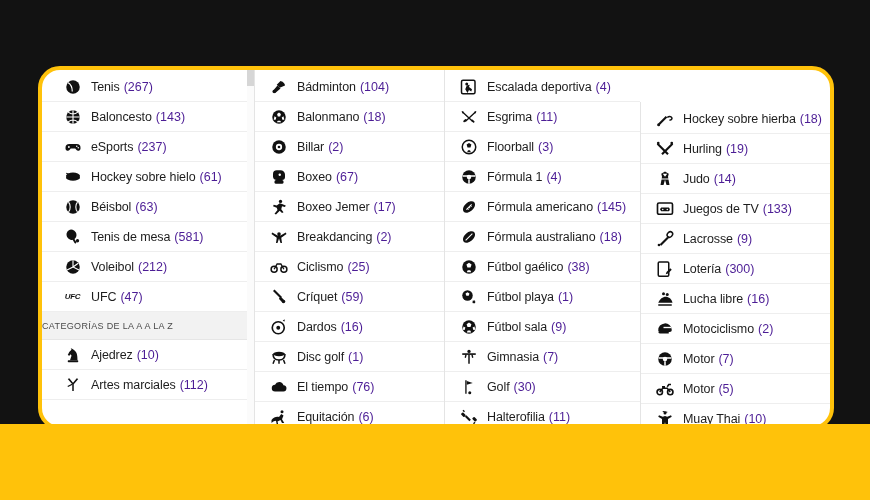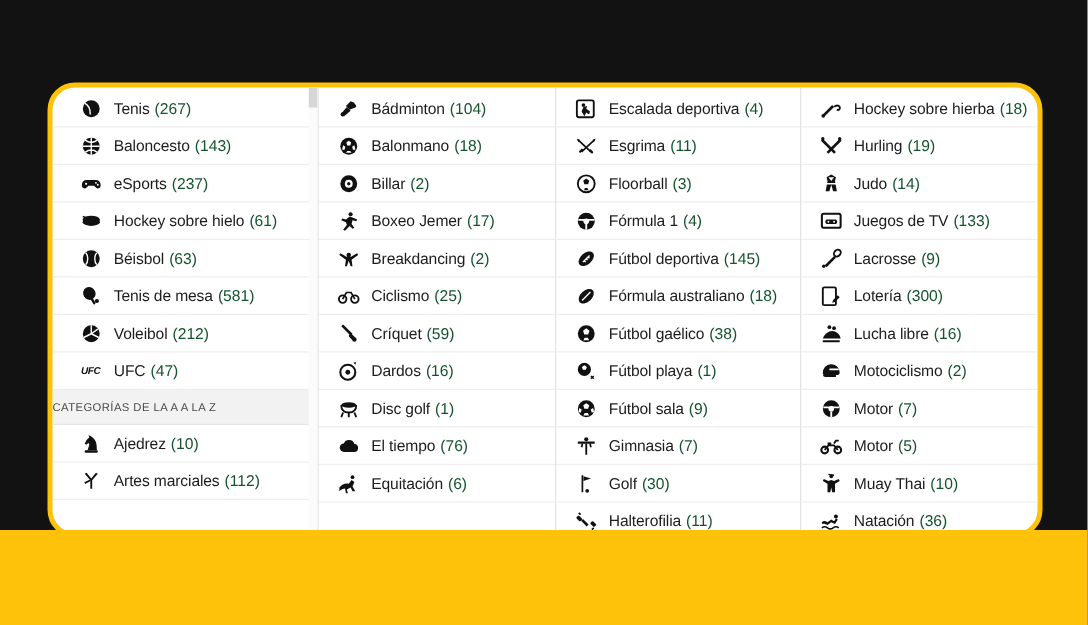--- a/index.html
+++ b/index.html
@@ -34,21 +34,21 @@
 
   .col {
     position: relative;
     height: 100%;
     overflow: hidden;
     padding-top: 2px;
   }
   .col-1 { width: 212px; }
   .col-2 { width: 190px; border-left: 1px solid #e4e4e4; }
   .col-3 { width: 196px; border-left: 1px solid #e4e4e4; }
-  .col-4 { width: 190px; border-left: 1px solid #e4e4e4; }
+  .col-4 { width: 190px; border-left: 1px solid #e4e4e4; margin-top: 32px; }
 
   .row {
     display: flex;
     align-items: center;
     height: 30px;
     padding-left: 16px;
     border-bottom: 1px solid #eeeeee;
     white-space: nowrap;
   }
   .col-1 .row { padding-left: 21px; padding-right: 12px; }
@@ -72,21 +72,21 @@
     line-height: 1;
   }
 
   .label {
     font-size: 12.5px;
     color: #1d1d1d;
     letter-spacing: -0.1px;
   }
   .count {
     font-size: 12.5px;
-    color: #14532d;
+    color: #4c1d95;
     margin-left: 4px;
   }
 
   .section-head {
     display: flex;
     align-items: center;
     height: 28px;
     padding-left: 0;
     background: #f2f2f2;
     border-bottom: 1px solid #e6e6e6;
@@ -256,20 +256,31 @@
               <circle cx="12" cy="12" r="4.2" fill="#fff"></circle>
               <circle cx="12" cy="12" r="1.8"></circle>
             </svg>
           </span>
           <span class="label">Billar</span>
           <span class="count">(2)</span>
         </div>
         <div class="row">
           <span class="ico">
             <svg width="18" height="18" viewBox="0 0 24 24" fill="currentColor">
+              <path d="M4 8a5 5 0 0 1 5-5h5a6 6 0 0 1 6 6v3a4 4 0 0 1-4 4H9a5 5 0 0 1-5-5z"></path>
+              <rect x="6" y="16" width="12" height="5" rx="2"></rect>
+              <circle cx="13" cy="9" r="1.6" fill="#fff"></circle>
+            </svg>
+          </span>
+          <span class="label">Boxeo</span>
+          <span class="count">(67)</span>
+        </div>
+        <div class="row">
+          <span class="ico">
+            <svg width="18" height="18" viewBox="0 0 24 24" fill="currentColor">
               <circle cx="14" cy="4.5" r="2.2"></circle>
               <path d="M13 7l-4 3-4-1-1 2 5 2 1 3-4 5 2 1 5-5 3 3 2-1-3-4 1-4 4 1 1-2-5-2z"></path>
             </svg>
           </span>
           <span class="label">Boxeo Jemer</span>
           <span class="count">(17)</span>
         </div>
         <div class="row">
           <span class="ico">
             <svg width="18" height="18" viewBox="0 0 24 24" fill="currentColor">
@@ -391,21 +402,21 @@
           <span class="label">Fórmula 1</span>
           <span class="count">(4)</span>
         </div>
         <div class="row">
           <span class="ico">
             <svg width="18" height="18" viewBox="0 0 24 24" fill="currentColor">
               <ellipse cx="12" cy="12" rx="9.5" ry="6" transform="rotate(-42 12 12)"></ellipse>
               <path d="M8.5 15.5l7-7M10 14l1.4 1.4M12 12l1.4 1.4M14 10l1.4 1.4" stroke="#fff" stroke-width="1.4"></path>
             </svg>
           </span>
-          <span class="label">Fútbol deportiva</span>
+          <span class="label">Fórmula americano</span>
           <span class="count">(145)</span>
         </div>
         <div class="row">
           <span class="ico">
             <svg width="18" height="18" viewBox="0 0 24 24" fill="currentColor">
               <ellipse cx="12" cy="12" rx="9.5" ry="6" transform="rotate(-42 12 12)"></ellipse>
               <path d="M7.5 16.5l9-9" stroke="#fff" stroke-width="1.4"></path>
             </svg>
           </span>
           <span class="label">Fórmula australiano</span>

